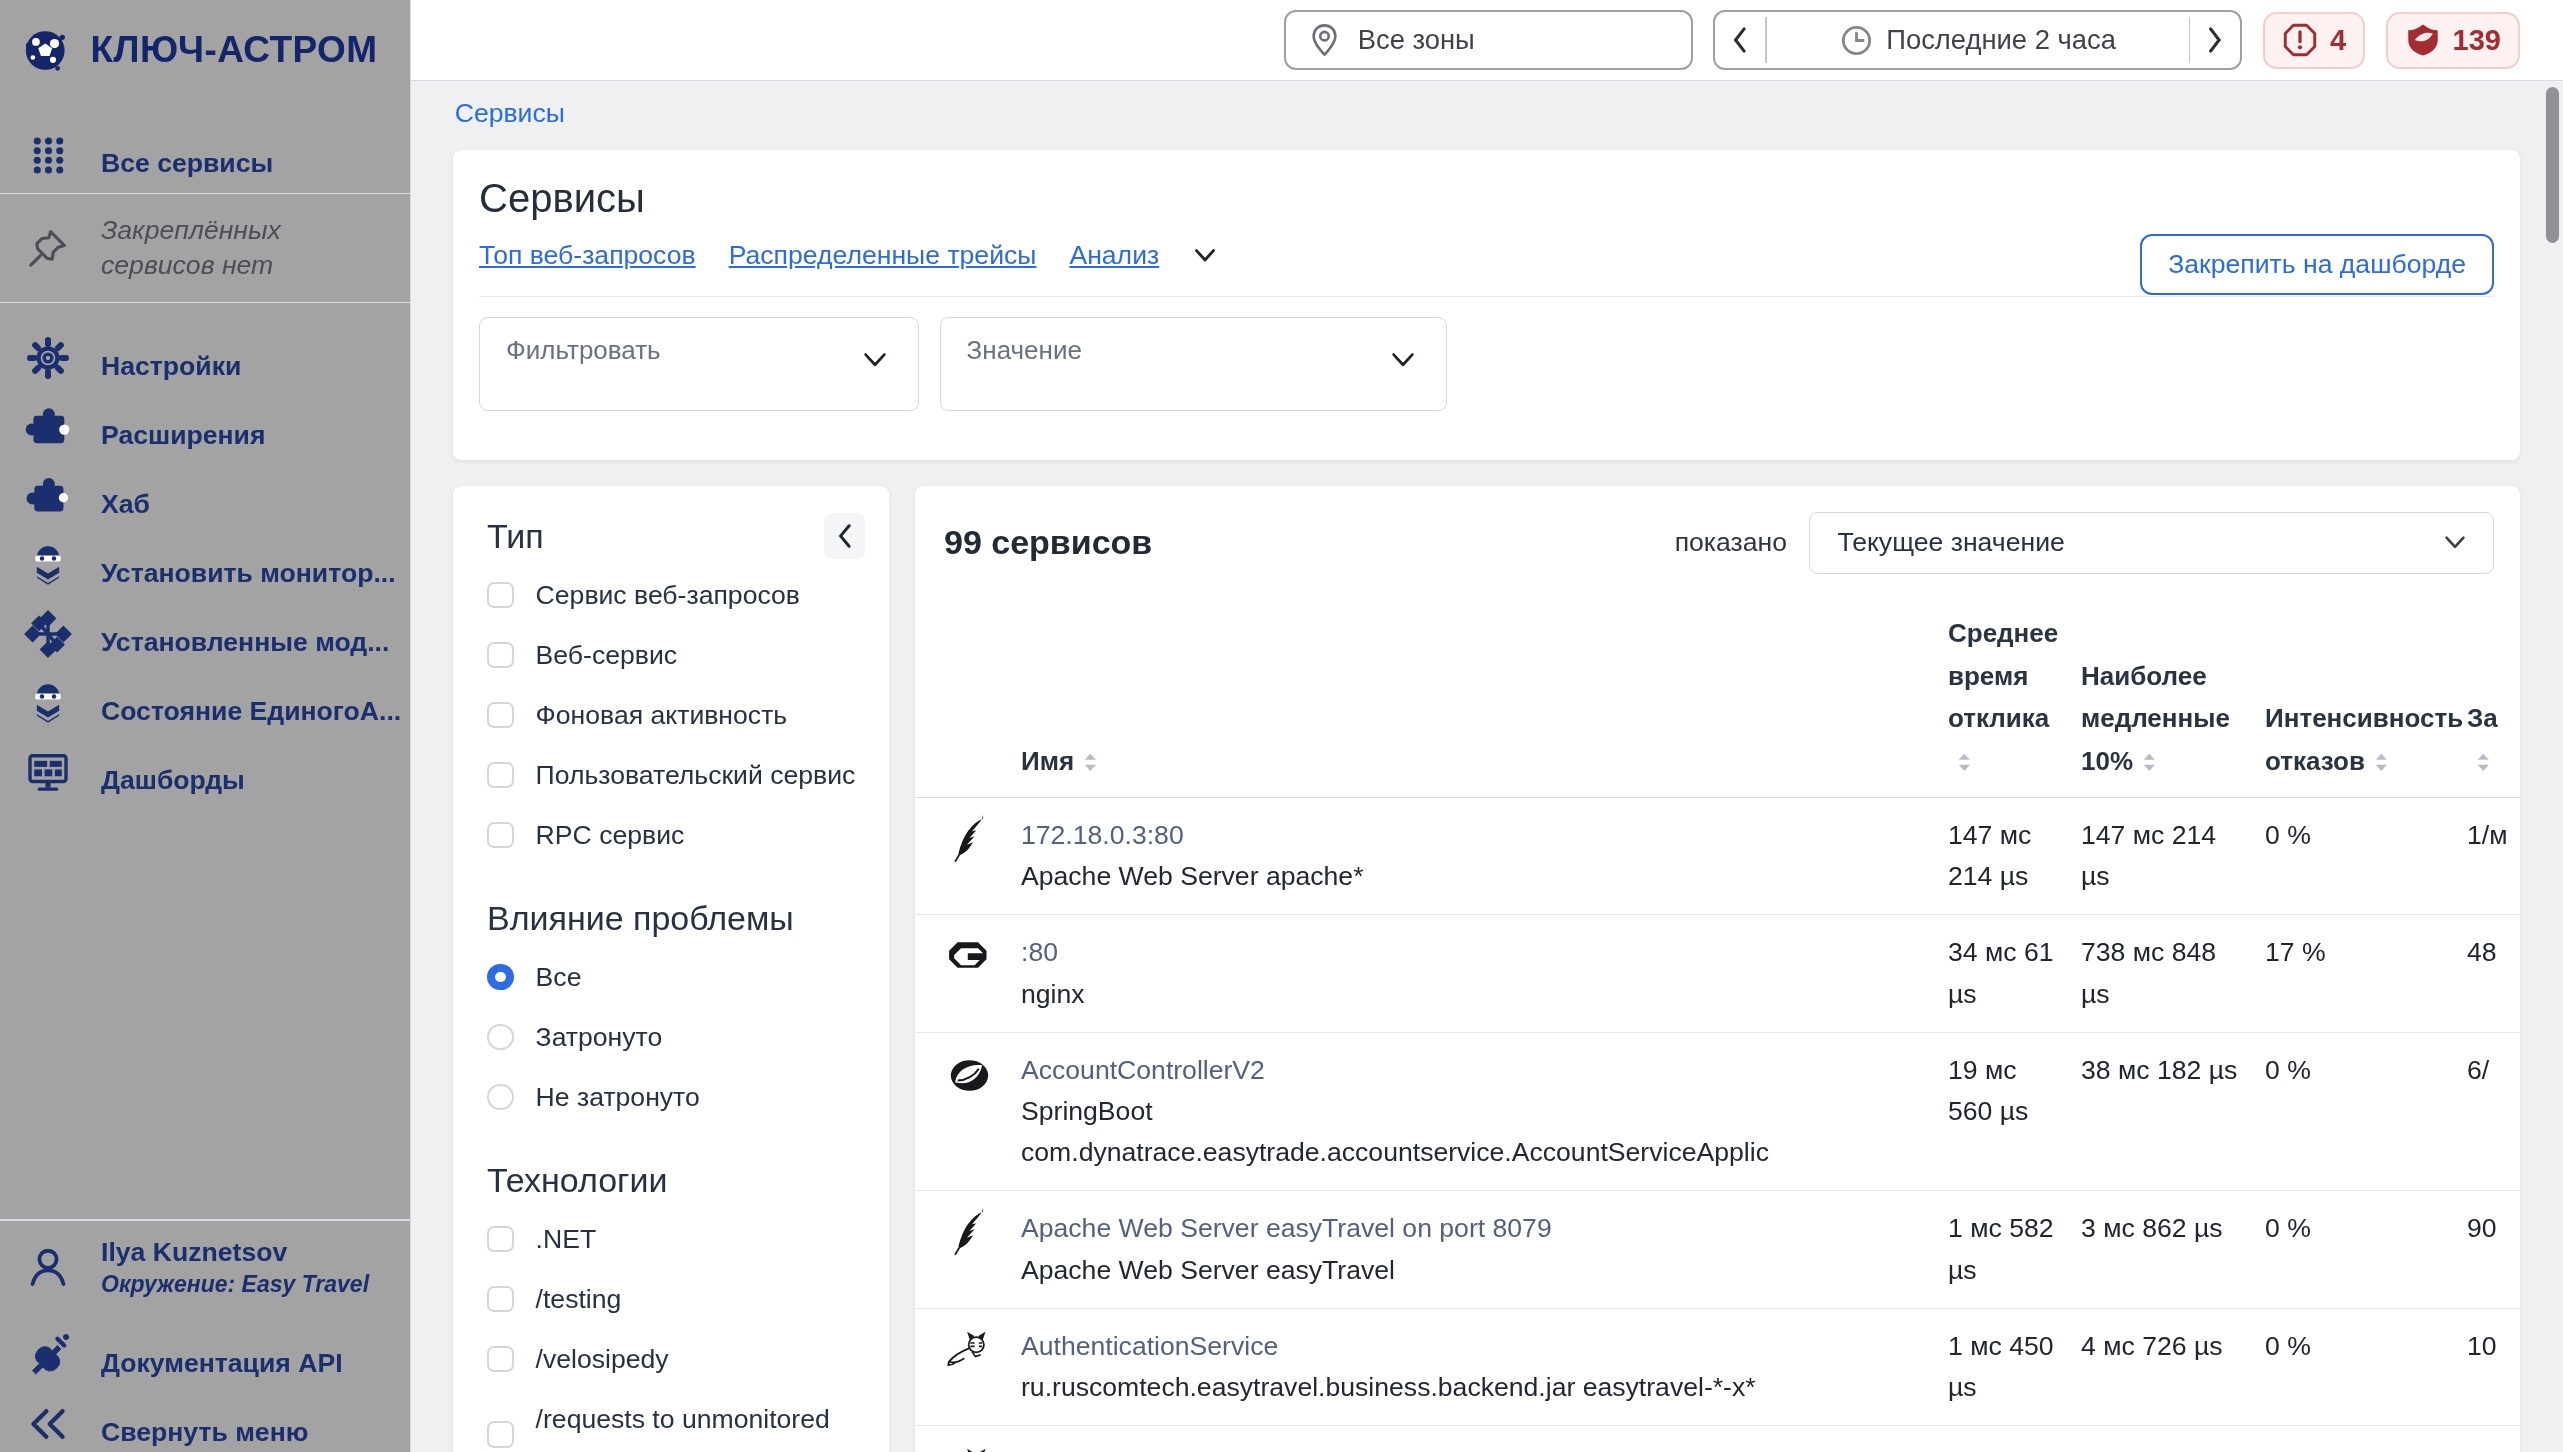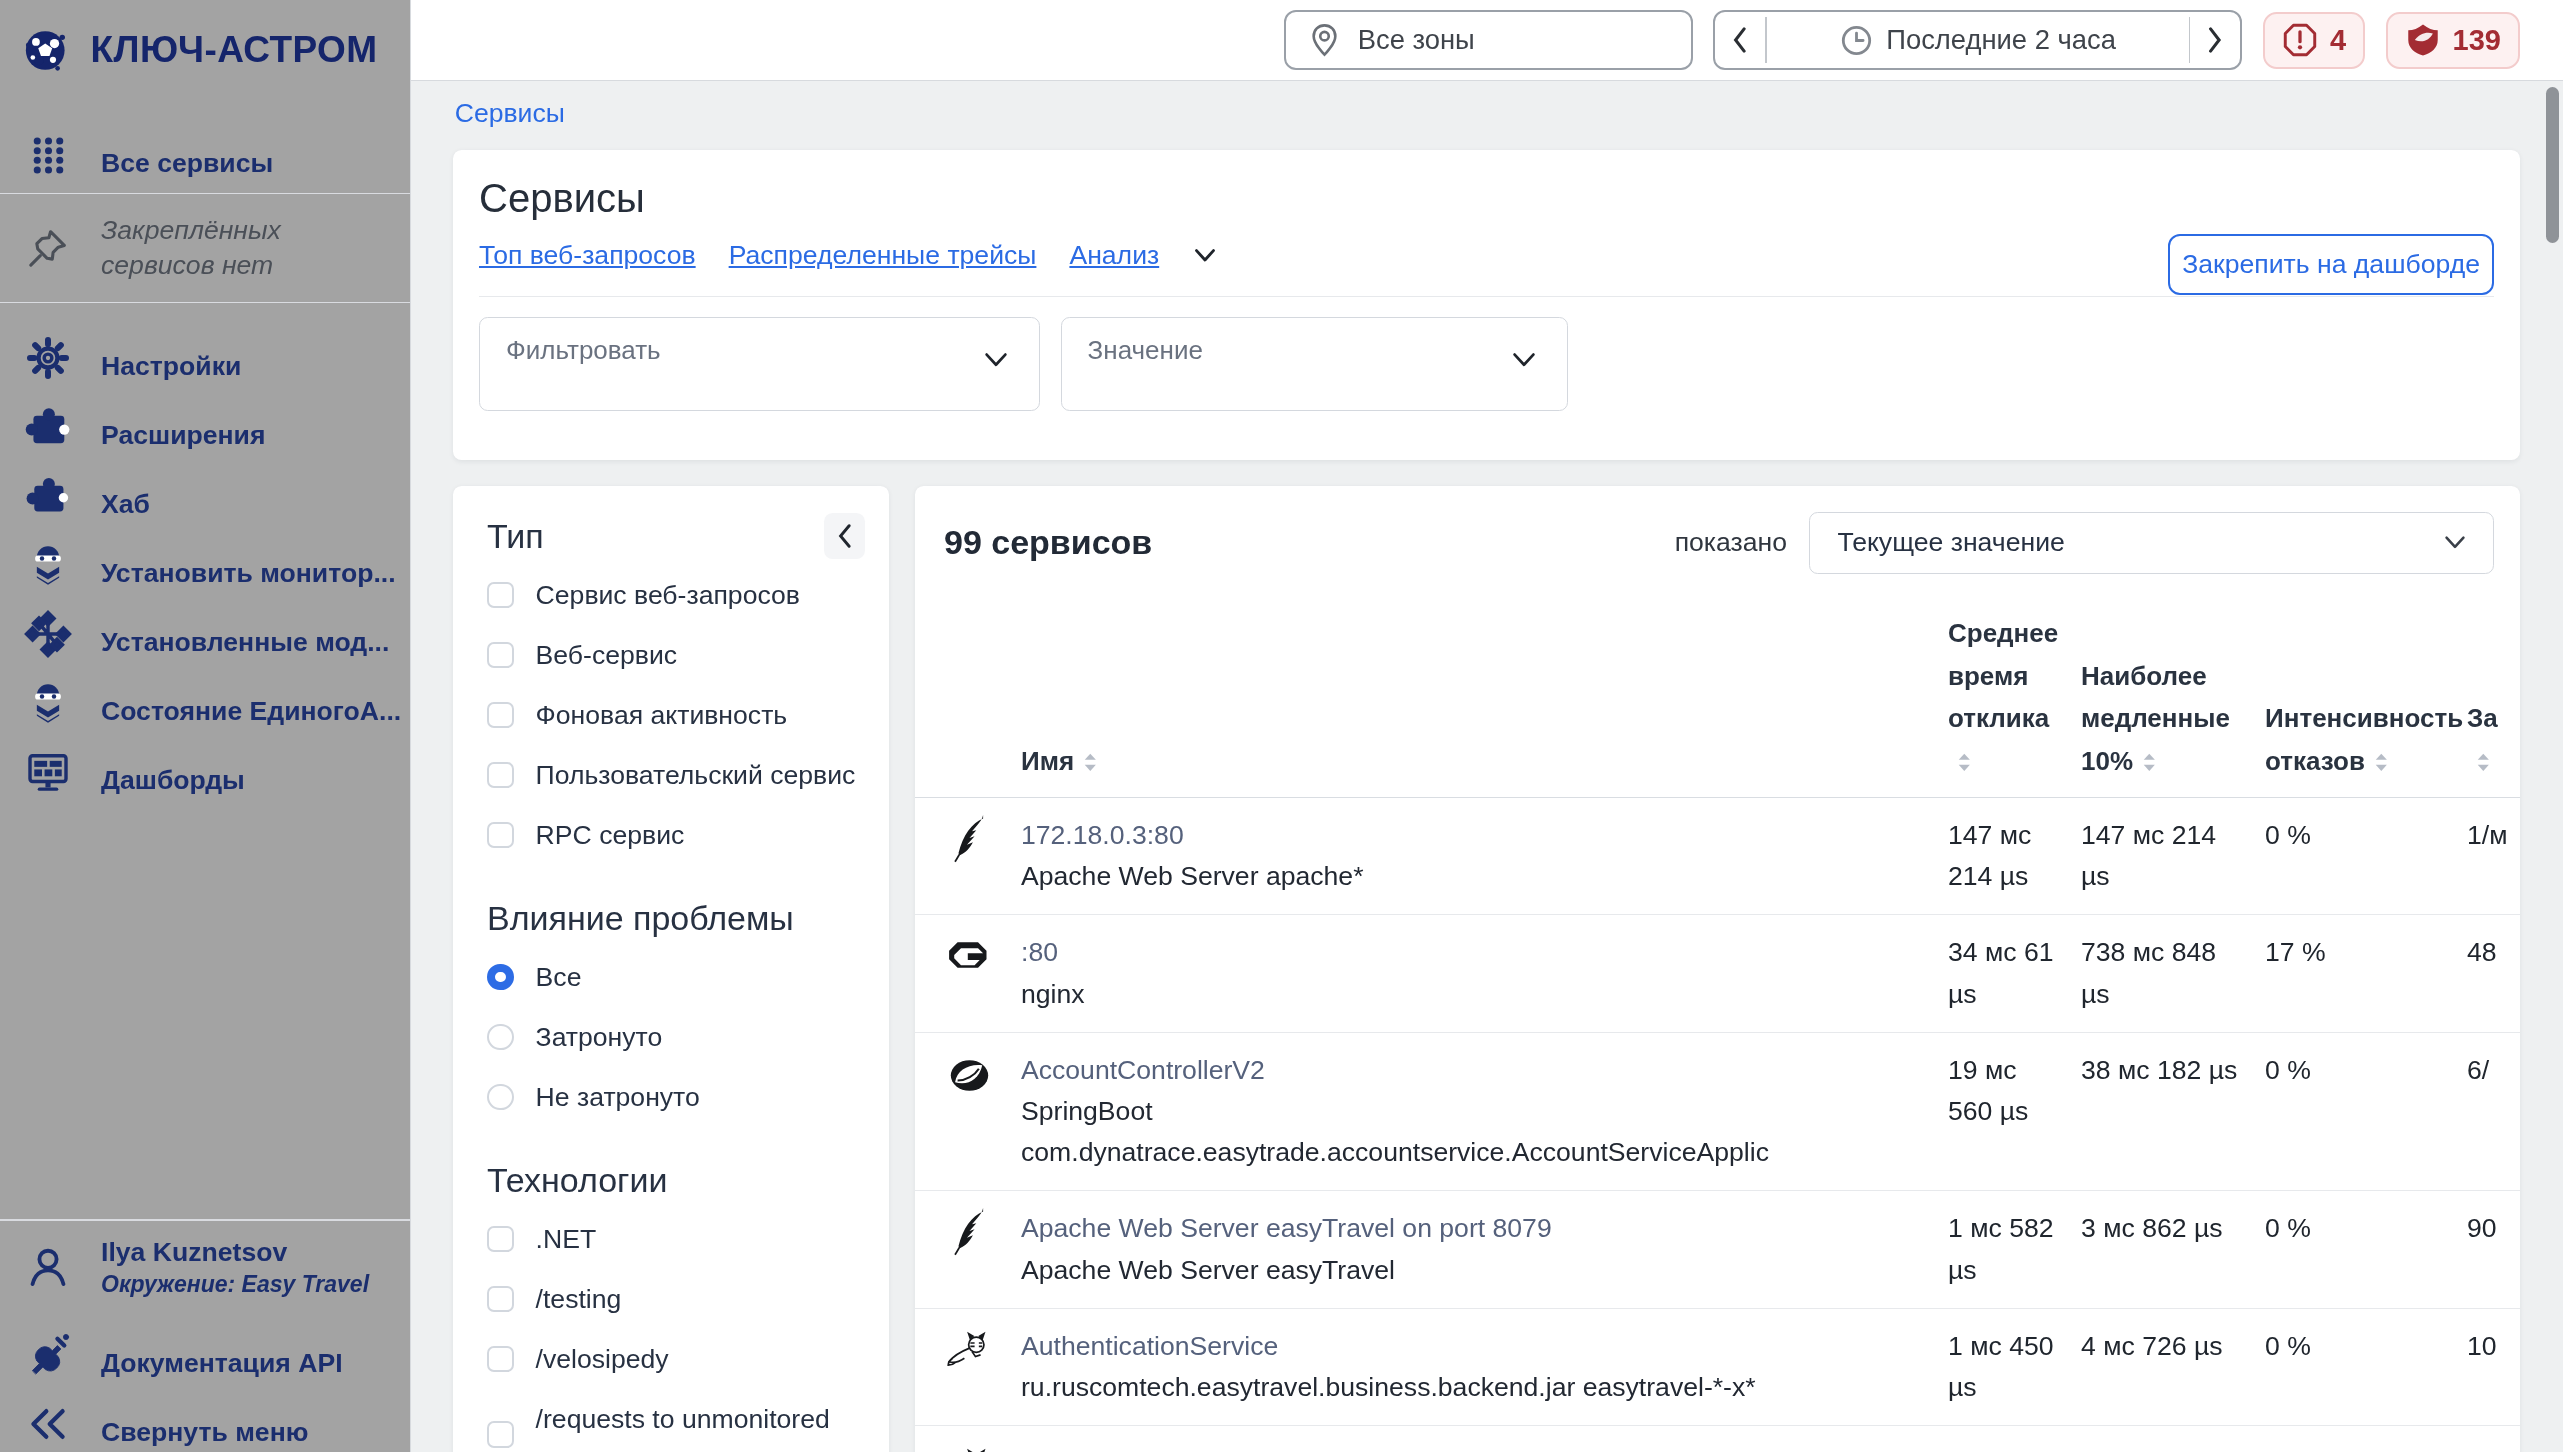--- a/index.html
+++ b/index.html
@@ -34,24 +34,24 @@
 
   
   .content { flex:1; padding:12px 43px 0 42px; min-height:0; }
   .breadcrumb { color:#2b6be4; font-size:26.6px; display:inline-block; margin:5.1px 0 20.6px 1.7px; cursor:pointer; }
   .card { background:#fff; border-radius:8.6px; box-shadow:0 1.7px 5.1px rgba(30,40,60,.07); }
 
   .head-card { position:relative; padding:26px 26px 0 26px; height:310px; margin-bottom:26px; }
   .page-title { font-size:40px; color:#262e3a; font-weight:500; }
   .links-row { display:flex; align-items:center; gap:33px; margin-top:17px; height:36px; }
   .hlink { color:#2b6be4; font-size:26.6px; text-decoration:underline; cursor:pointer; }
-  .pin-btn { position:absolute; top:84px; right:26px; border:2.6px solid #2b6be4; border-radius:12px; color:#2b6be4; font-size:26.6px; padding:13px 12px; background:#fff; cursor:pointer; }
+  .pin-btn { position:absolute; top:84px; right:26px; border:2.6px solid #2b6be4; border-radius:12px; color:#2b6be4; font-size:26.6px; padding:13px 26px; background:#fff; cursor:pointer; }
   .hc-div { border-top:1.7px solid #e7e9ec; margin-top:22px; }
   .fields-row { display:flex; gap:20.6px; margin-top:20.6px; }
-  .sel { width:561px; height:94px; border:1.7px solid #d4d8de; border-radius:8.6px; position:relative; padding:17px 0 0 26px; color:#6a7280; font-size:26px; cursor:pointer; background:#fff; }
+  .sel { width:440px; height:94px; border:1.7px solid #d4d8de; border-radius:8.6px; position:relative; padding:17px 0 0 26px; color:#6a7280; font-size:26px; cursor:pointer; background:#fff; }
   .sel.w2 { width:507px; }
   .sel .chev { position:absolute; right:31px; top:34px; }
 
   .cols { display:flex; gap:26px; align-items:flex-start; }
 
   
   .filter-card { width:436px; padding:31px 31px 34px 34px; position:relative; height:1131px; }
   .f-title { font-size:34px; color:#273142; font-weight:500; margin-bottom:24px; }
   .collapse-btn { position:absolute; top:27.4px; right:24px; width:41px; height:46px; background:#f4f5f7; border-radius:8.6px; display:flex; align-items:center; justify-content:center; cursor:pointer; }
   .opt { display:flex; align-items:center; gap:22px; margin-bottom:29px; font-size:26.6px; color:#273142; cursor:pointer; }

